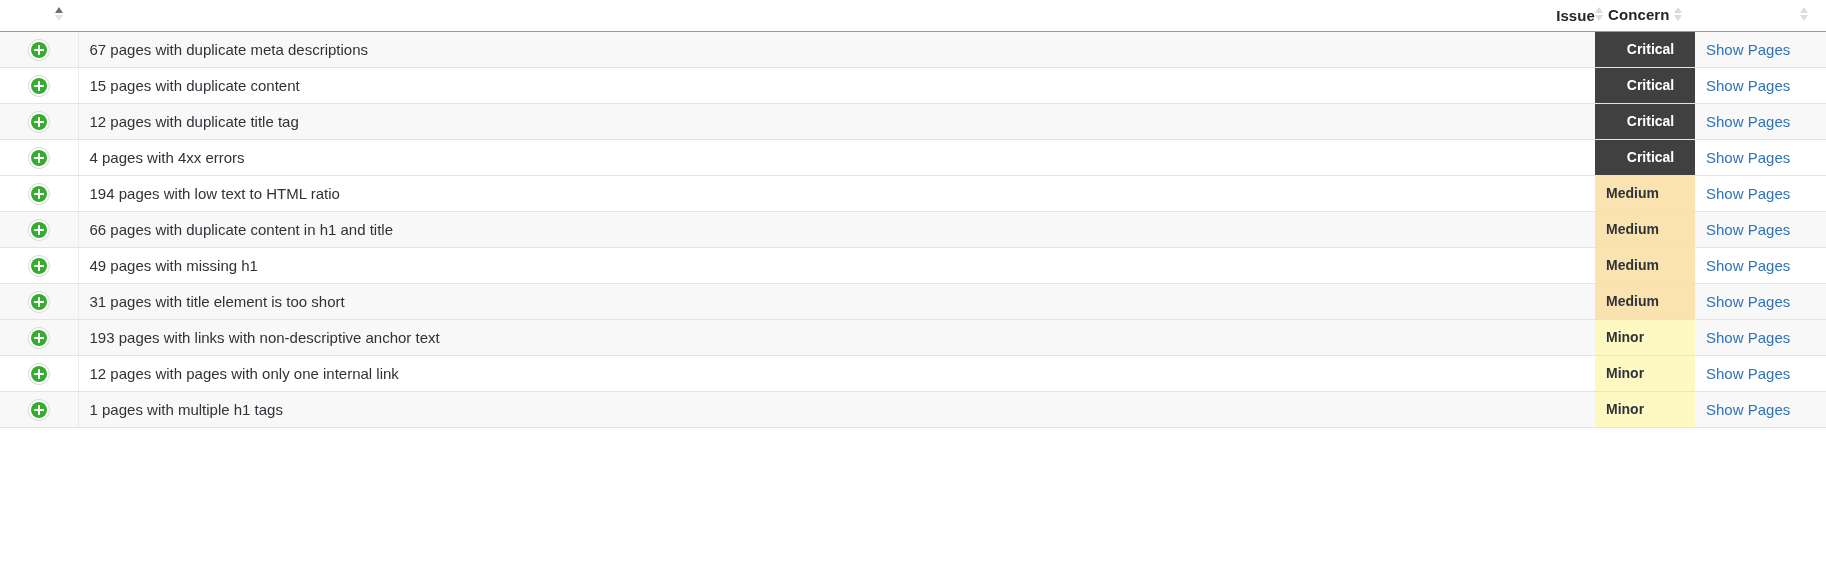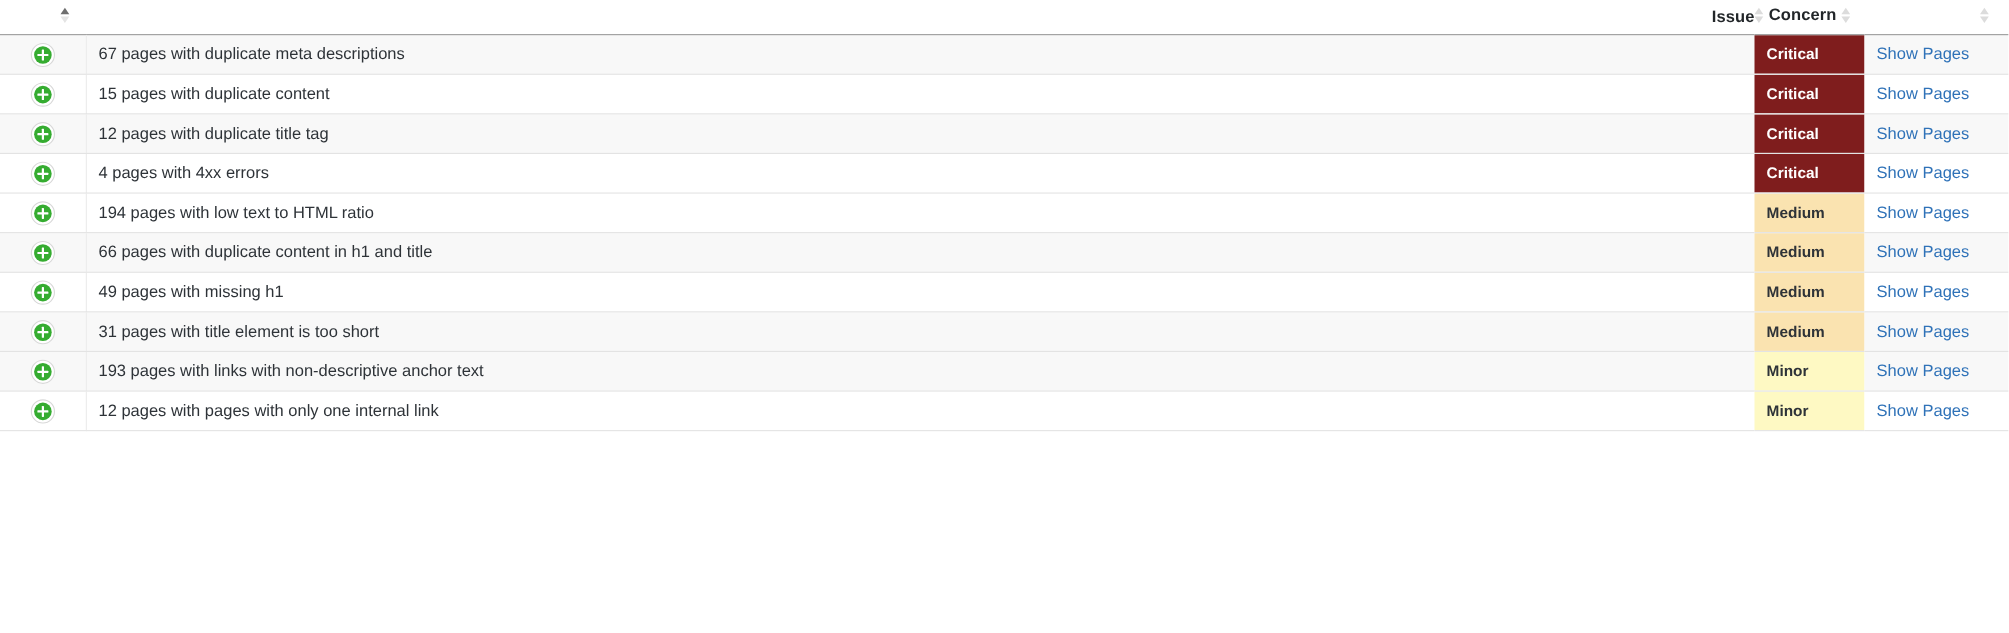--- a/index.html
+++ b/index.html
@@ -135,21 +135,21 @@
     display: block;
     width: 100%;
     height: 35px;
     line-height: 35px;
     padding-left: 11px;
     box-sizing: border-box;
     font-weight: bold;
     font-size: 14px;
     white-space: nowrap;
   }
-  .concern-critical { background: #7f1d1d; color: #ffffff; }
+  .concern-critical { background: #404040; color: #ffffff; text-align: center; }
   .concern-medium   { background: #fae3b0; color: #2e3338; }
   .concern-minor    { background: #fef9c3; color: #2e3338; }
 
   
   td.td-action { padding-left: 11px; }
   .show-pages-link {
     color: #2f72b8;
     text-decoration: none;
     font-size: 15px;
     white-space: nowrap;
@@ -280,14 +280,22 @@
         <td class="td-action"><a class="show-pages-link">Show Pages</a></td>
       </tr>
       <tr class="even">
         <td class="td-expand"><span class="plus-icon"><span class="bar-h"></span><span class="bar-v"></span></span></td>
         <td class="td-issue">12 pages with pages with only one internal link</td>
         <td class="td-concern">
           <span class="concern-fill concern-minor">Minor</span>
         </td>
         <td class="td-action"><a class="show-pages-link">Show Pages</a></td>
       </tr>
+      <tr class="odd">
+        <td class="td-expand"><span class="plus-icon"><span class="bar-h"></span><span class="bar-v"></span></span></td>
+        <td class="td-issue">1 pages with multiple h1 tags</td>
+        <td class="td-concern">
+          <span class="concern-fill concern-minor">Minor</span>
+        </td>
+        <td class="td-action"><a class="show-pages-link">Show Pages</a></td>
+      </tr>
     </tbody>
 </table>
 
 </body></html>

